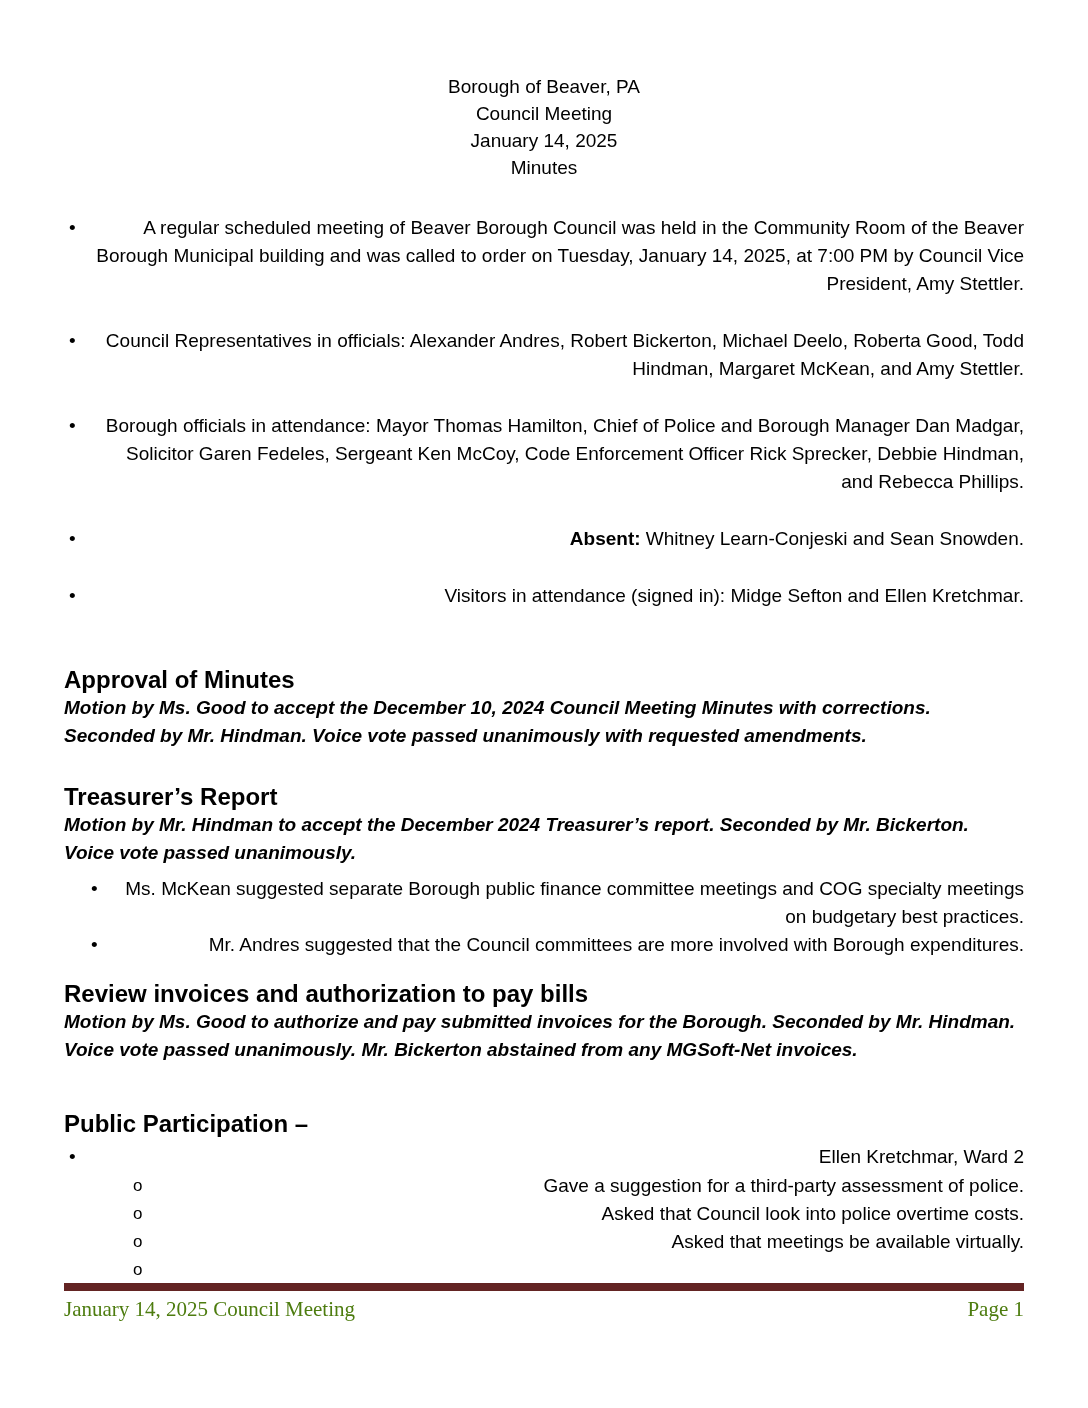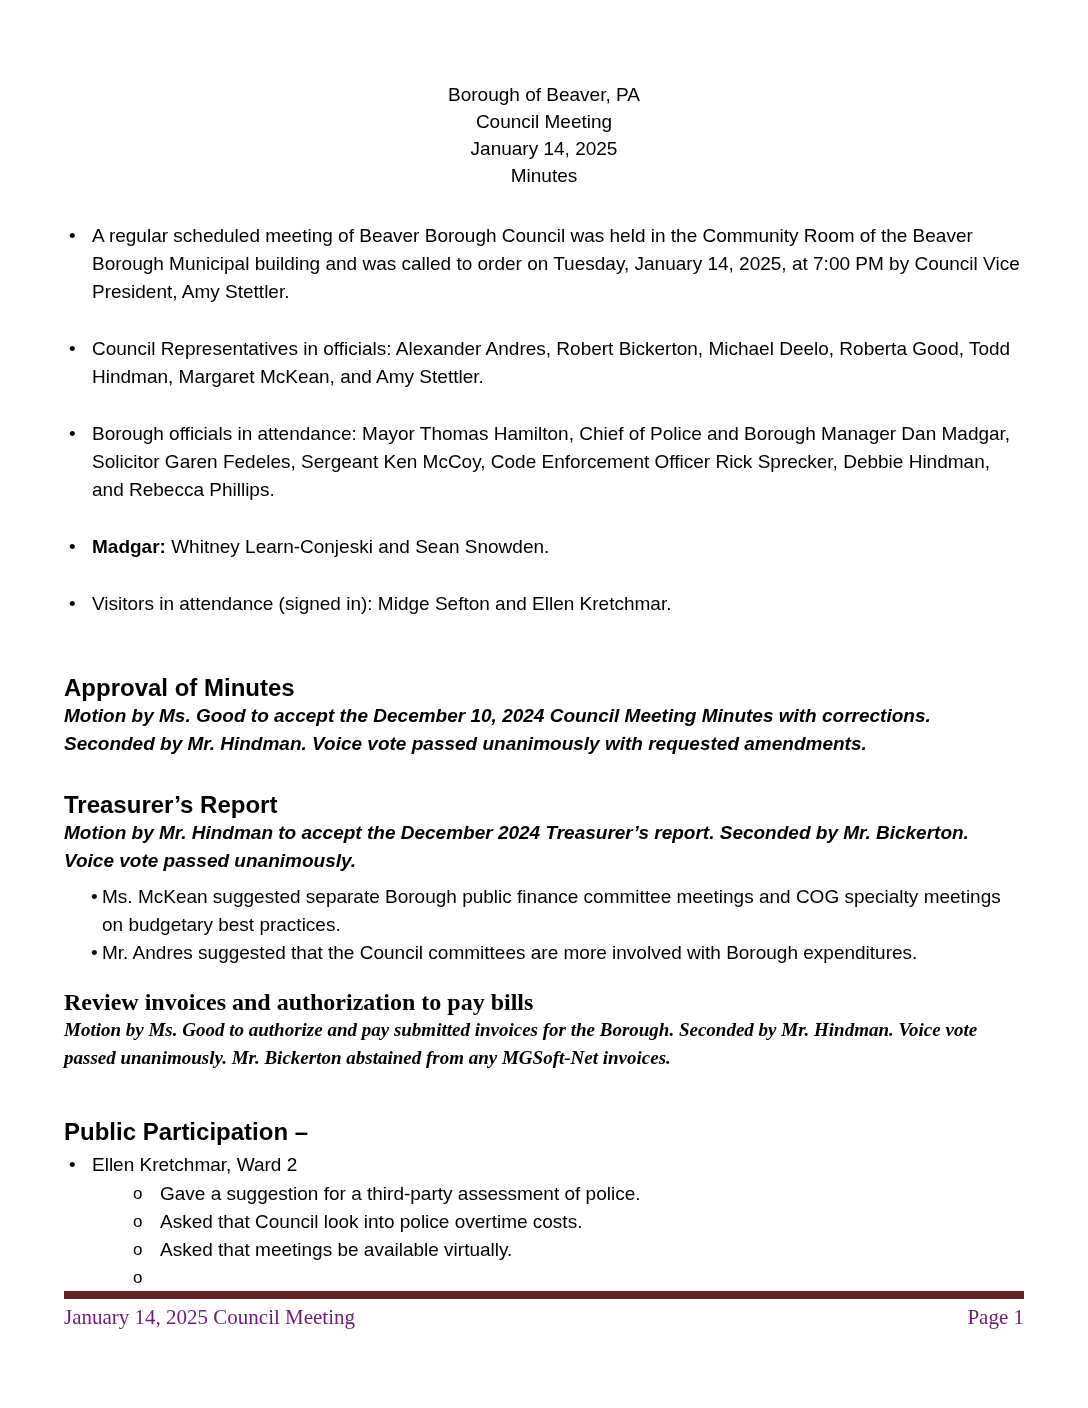--- a/index.html
+++ b/index.html
@@ -1,21 +1,21 @@
 <!DOCTYPE html>
 <html><head>
 <meta charset="utf-8">
 <style>
   * { margin:0; padding:0; box-sizing:border-box; }
   html,body { background:#ffffff; }
   .page {
     position:relative;
     width:1088px;
     height:1384px;
-    margin:8px auto;
+    margin:0 auto;
     background:#ffffff;
     font-family:"Liberation Sans", sans-serif;
     font-size:19px;
     line-height:28px;
     color:#000000;
     overflow:hidden;
   }
   .content { padding:73px 64px 0 64px; }
 
   .doc-header { text-align:center; line-height:27px; }
@@ -27,40 +27,40 @@
   
   .l1 > li > .mk { width:28px; padding-left:5px; }
   
   .l2 > li > .mk { width:38px; padding-left:27px; }
   
   .l3 > li > .mk { width:30px; padding-left:3px; margin-left:66px; font-size:17px; }
 
   .intro { margin-top:33px; }
   .intro > li + li { margin-top:29px; }
 
-  .tx { flex:1; }
+  .tx { flex:1;text-align:right; }
 
   .h { font-size:24px; font-weight:bold; line-height:28px; }
   .motion { font-weight:bold; font-style:italic; }
 
   .sec-approval { margin-top:56px; }
   .sec-treasurer { margin-top:33px; }
   .sec-treasurer .l2 { margin-top:8px; }
-  .sec-invoices { margin-top:21px;font-family:Liberation Serif, serif; }
+  .sec-invoices { margin-top:21px; }
   .sec-participation { margin-top:46px; }
   .sec-participation .speaker-list { margin-top:5px; }
   .sec-participation .l3 { margin-top:1px; }
 
   .doc-footer { position:absolute; left:64px; right:64px; top:1283px; }
   .footer-rule { height:8px; background:#632423; }
   .footer-row {
     display:flex; justify-content:space-between;
     margin-top:5px;
     font-family:"Liberation Serif", serif;
-    font-size:21px; line-height:26px; color:#701a75;
+    font-size:21px; line-height:26px; color:#4d7c0f;
   }
 </style>
 </head>
 <body>
 
 <div class="page">
   <div class="content">
 
     <header class="doc-header">
       <div>Borough of Beaver, PA</div>
@@ -77,21 +77,21 @@
       <li>
         <span class="mk">•</span>
         <span class="tx">Council Representatives in officials: Alexander Andres, Robert Bickerton, Michael Deelo, Roberta Good, Todd Hindman, Margaret McKean, and Amy Stettler.</span>
       </li>
       <li>
         <span class="mk">•</span>
         <span class="tx">Borough officials in attendance: Mayor Thomas Hamilton, Chief of Police and Borough Manager Dan Madgar, Solicitor Garen Fedeles, Sergeant Ken McCoy, Code Enforcement Officer Rick Sprecker, Debbie Hindman, and Rebecca Phillips.</span>
       </li>
       <li>
         <span class="mk">•</span>
-        <span class="tx"><strong>Madgar:</strong><span> Whitney Learn-Conjeski and Sean Snowden.</span></span>
+        <span class="tx"><strong>Absent:</strong><span> Whitney Learn-Conjeski and Sean Snowden.</span></span>
       </li>
       <li>
         <span class="mk">•</span>
         <span class="tx">Visitors in attendance (signed in): Midge Sefton and Ellen Kretchmar.</span>
       </li>
     </ul>
 
     <section class="sec-approval">
       <h2 class="h">Approval of Minutes</h2>
       <p class="motion">Motion by Ms. Good to accept the December 10, 2024 Council Meeting Minutes with corrections. Seconded by Mr. Hindman. Voice vote passed unanimously with requested amendments.</p>

